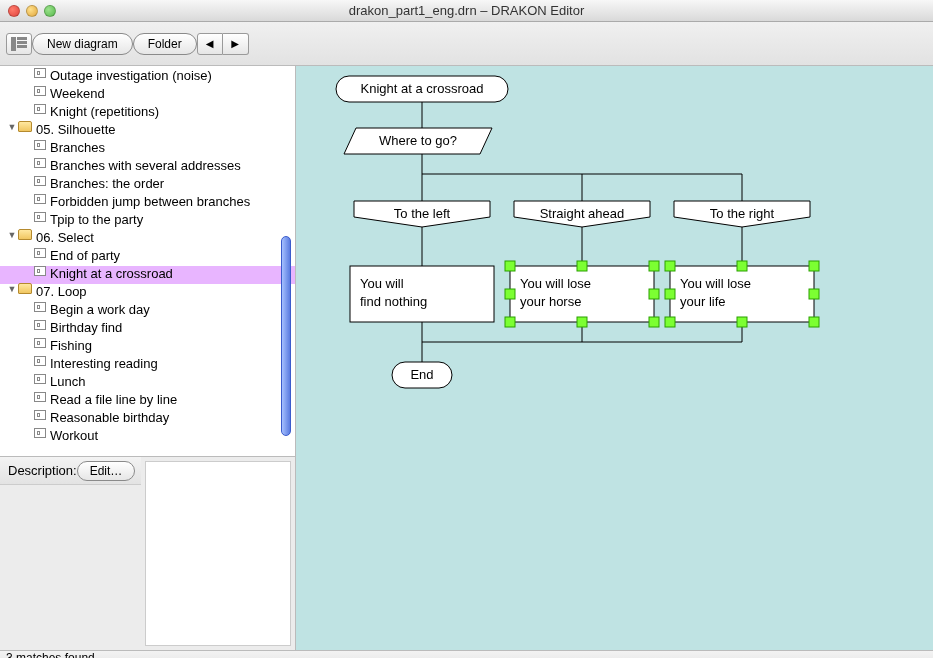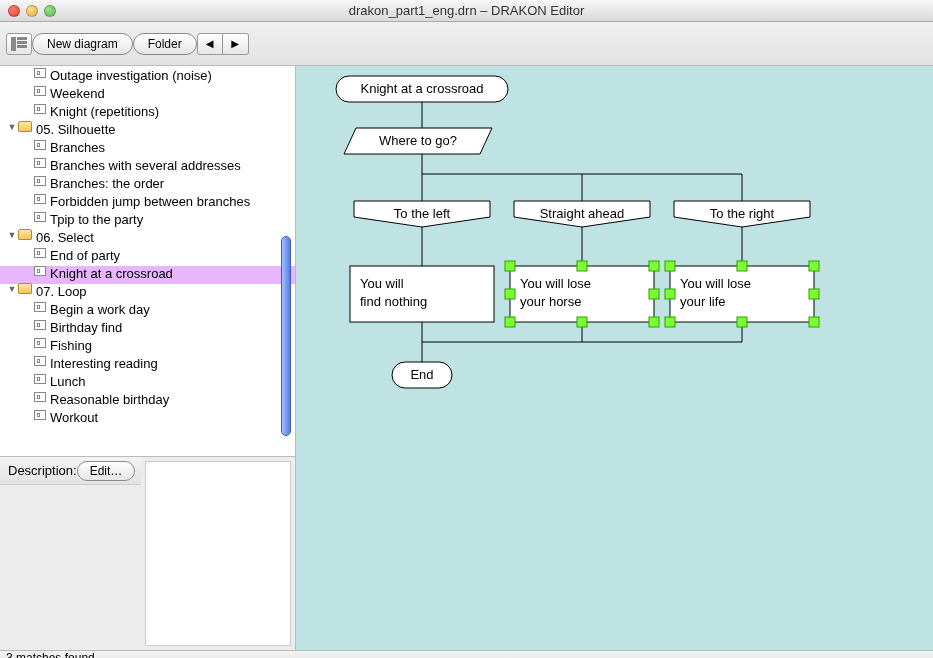--- a/index.html
+++ b/index.html
@@ -220,20 +220,26 @@
             <span class="indent" style="width: 22px;"></span>
             <span class="disclosure"></span>
             <span class="file-ico"></span>
             <span>Interesting reading</span>
           </div>
           <div class="row">
             <span class="indent" style="width: 22px;"></span>
             <span class="disclosure"></span>
             <span class="file-ico"></span>
             <span>Lunch</span>
+          </div>
+          <div class="row">
+            <span class="indent" style="width: 22px;"></span>
+            <span class="disclosure"></span>
+            <span class="file-ico"></span>
+            <span>Read a file line by line</span>
           </div>
           <div class="row">
             <span class="indent" style="width: 22px;"></span>
             <span class="disclosure"></span>
             <span class="file-ico"></span>
             <span>Reasonable birthday</span>
           </div>
           <div class="row">
             <span class="indent" style="width: 22px;"></span>
             <span class="disclosure"></span>

